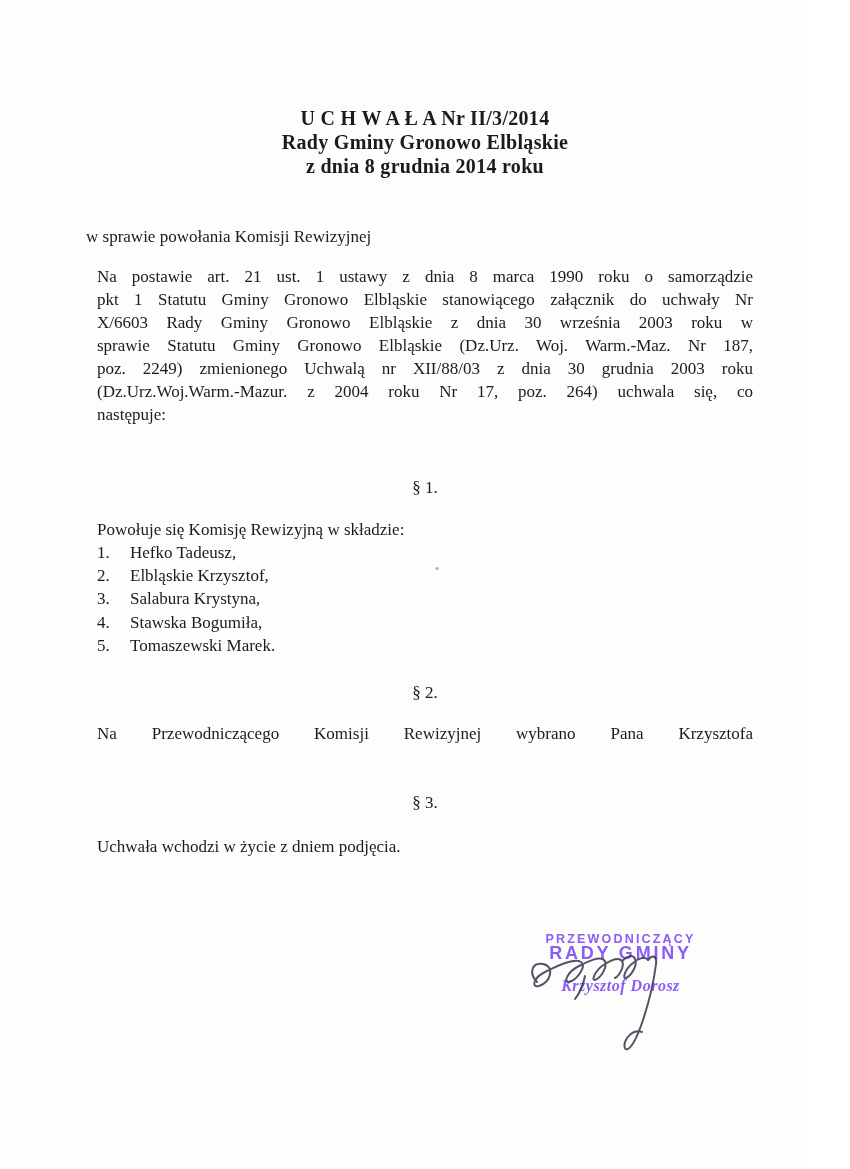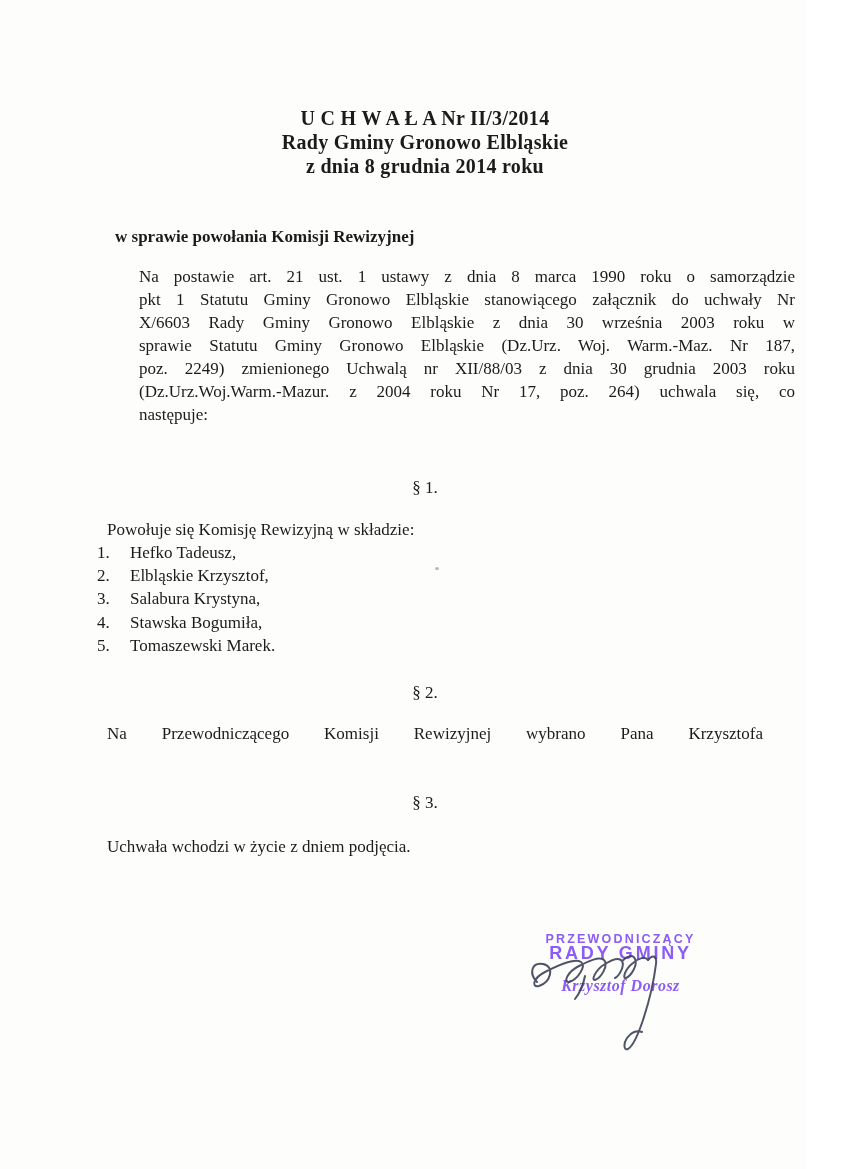--- a/index.html
+++ b/index.html
@@ -25,34 +25,33 @@
     width: 656px;
     text-align: center;
     font-weight: bold;
     font-size: 20px;
     line-height: 24px;
     letter-spacing: 0.3px;
   }
 
   
   .subject {
-    left: 115px;
+    left: 86px;
     top: 227px;
     width: 656px;
-    font-weight: bold;
+    font-weight: normal;
     font-size: 17px;
   }
 
   
   .preamble {
     left: 97px;
     top: 265px;
     width: 656px;
     font-size: 17px;
-    margin-left: 42px;
   }
   .jline {
     line-height: 23px;
     text-align: justify;
     text-align-last: justify;
     -moz-text-align-last: justify;
     white-space: normal;
   }
   .lline {
     line-height: 23px;
@@ -61,21 +60,21 @@
 
   
   .sec-heading {
     left: 97px;
     width: 656px;
     text-align: center;
     font-size: 17px;
   }
 
   .body-text {
-    left: 107px;
+    left: 97px;
     width: 656px;
     font-size: 17px;
     line-height: 23px;
   }
 
   
   .member-list {
     left: 97px;
     top: 541px;
     width: 656px;

